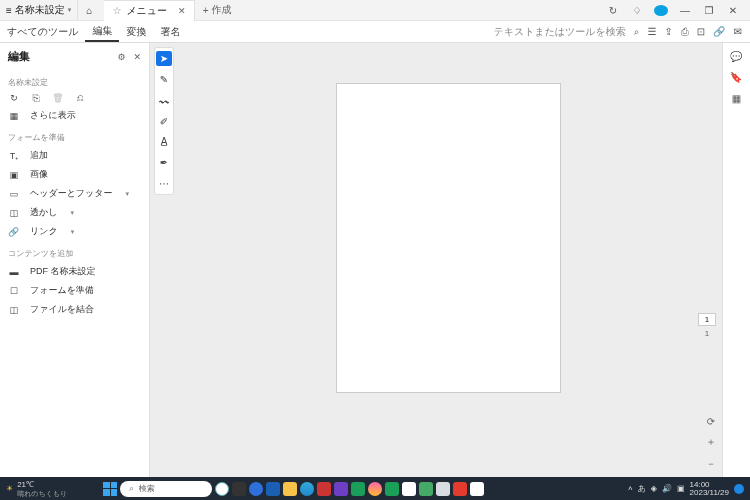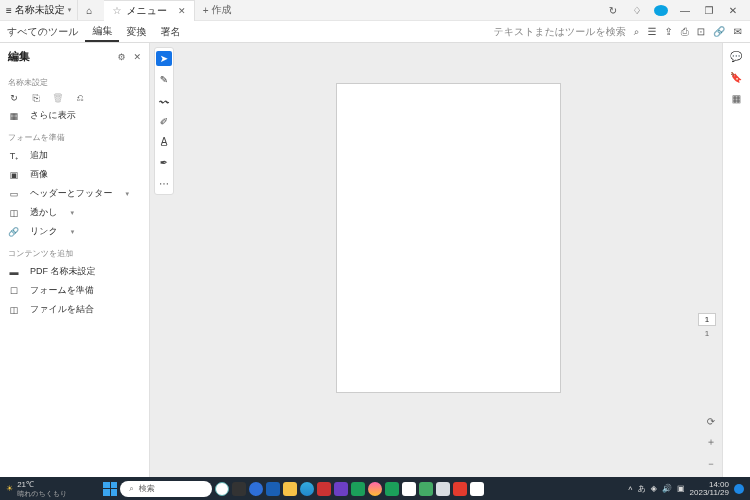--- a/index.html
+++ b/index.html
@@ -55,21 +55,21 @@
 .taskbar{position:absolute;left:0;bottom:0;width:750px;height:23px;background:#1f2a36;display:flex;align-items:center;color:#ddd;font-size:8px}
 .weather{display:flex;align-items:center;gap:4px;padding:0 6px}
 .weather .sun{color:#f5c542}
 .tb-center{flex:1;display:flex;align-items:center;justify-content:flex-start;gap:3px;padding-left:30px}
 .win-logo{width:14px;height:14px;display:grid;grid-template:1fr 1fr/1fr 1fr;gap:1px}
 .win-logo span{background:#3aa5f0}
 .search-pill{display:flex;align-items:center;gap:5px;background:#fff;color:#555;border-radius:11px;padding:0 9px;height:16px;width:92px}
 .tcirc{width:14px;height:14px;border-radius:50%}
 .tsq{width:14px;height:14px;border-radius:3px}
 .tb-right{display:flex;align-items:center;gap:5px;padding-right:6px}
-.clock{text-align:right;line-height:1}
+.clock{text-align:left;line-height:1}
 </style>
 </head>
 <body>
 
 <div class="titlebar">
   <div class="menu-btn">
     <span class="ham">≡</span>
     <span>名称未設定</span>
     <span style="font-size:7px;color:#777">▾</span>
   </div>

